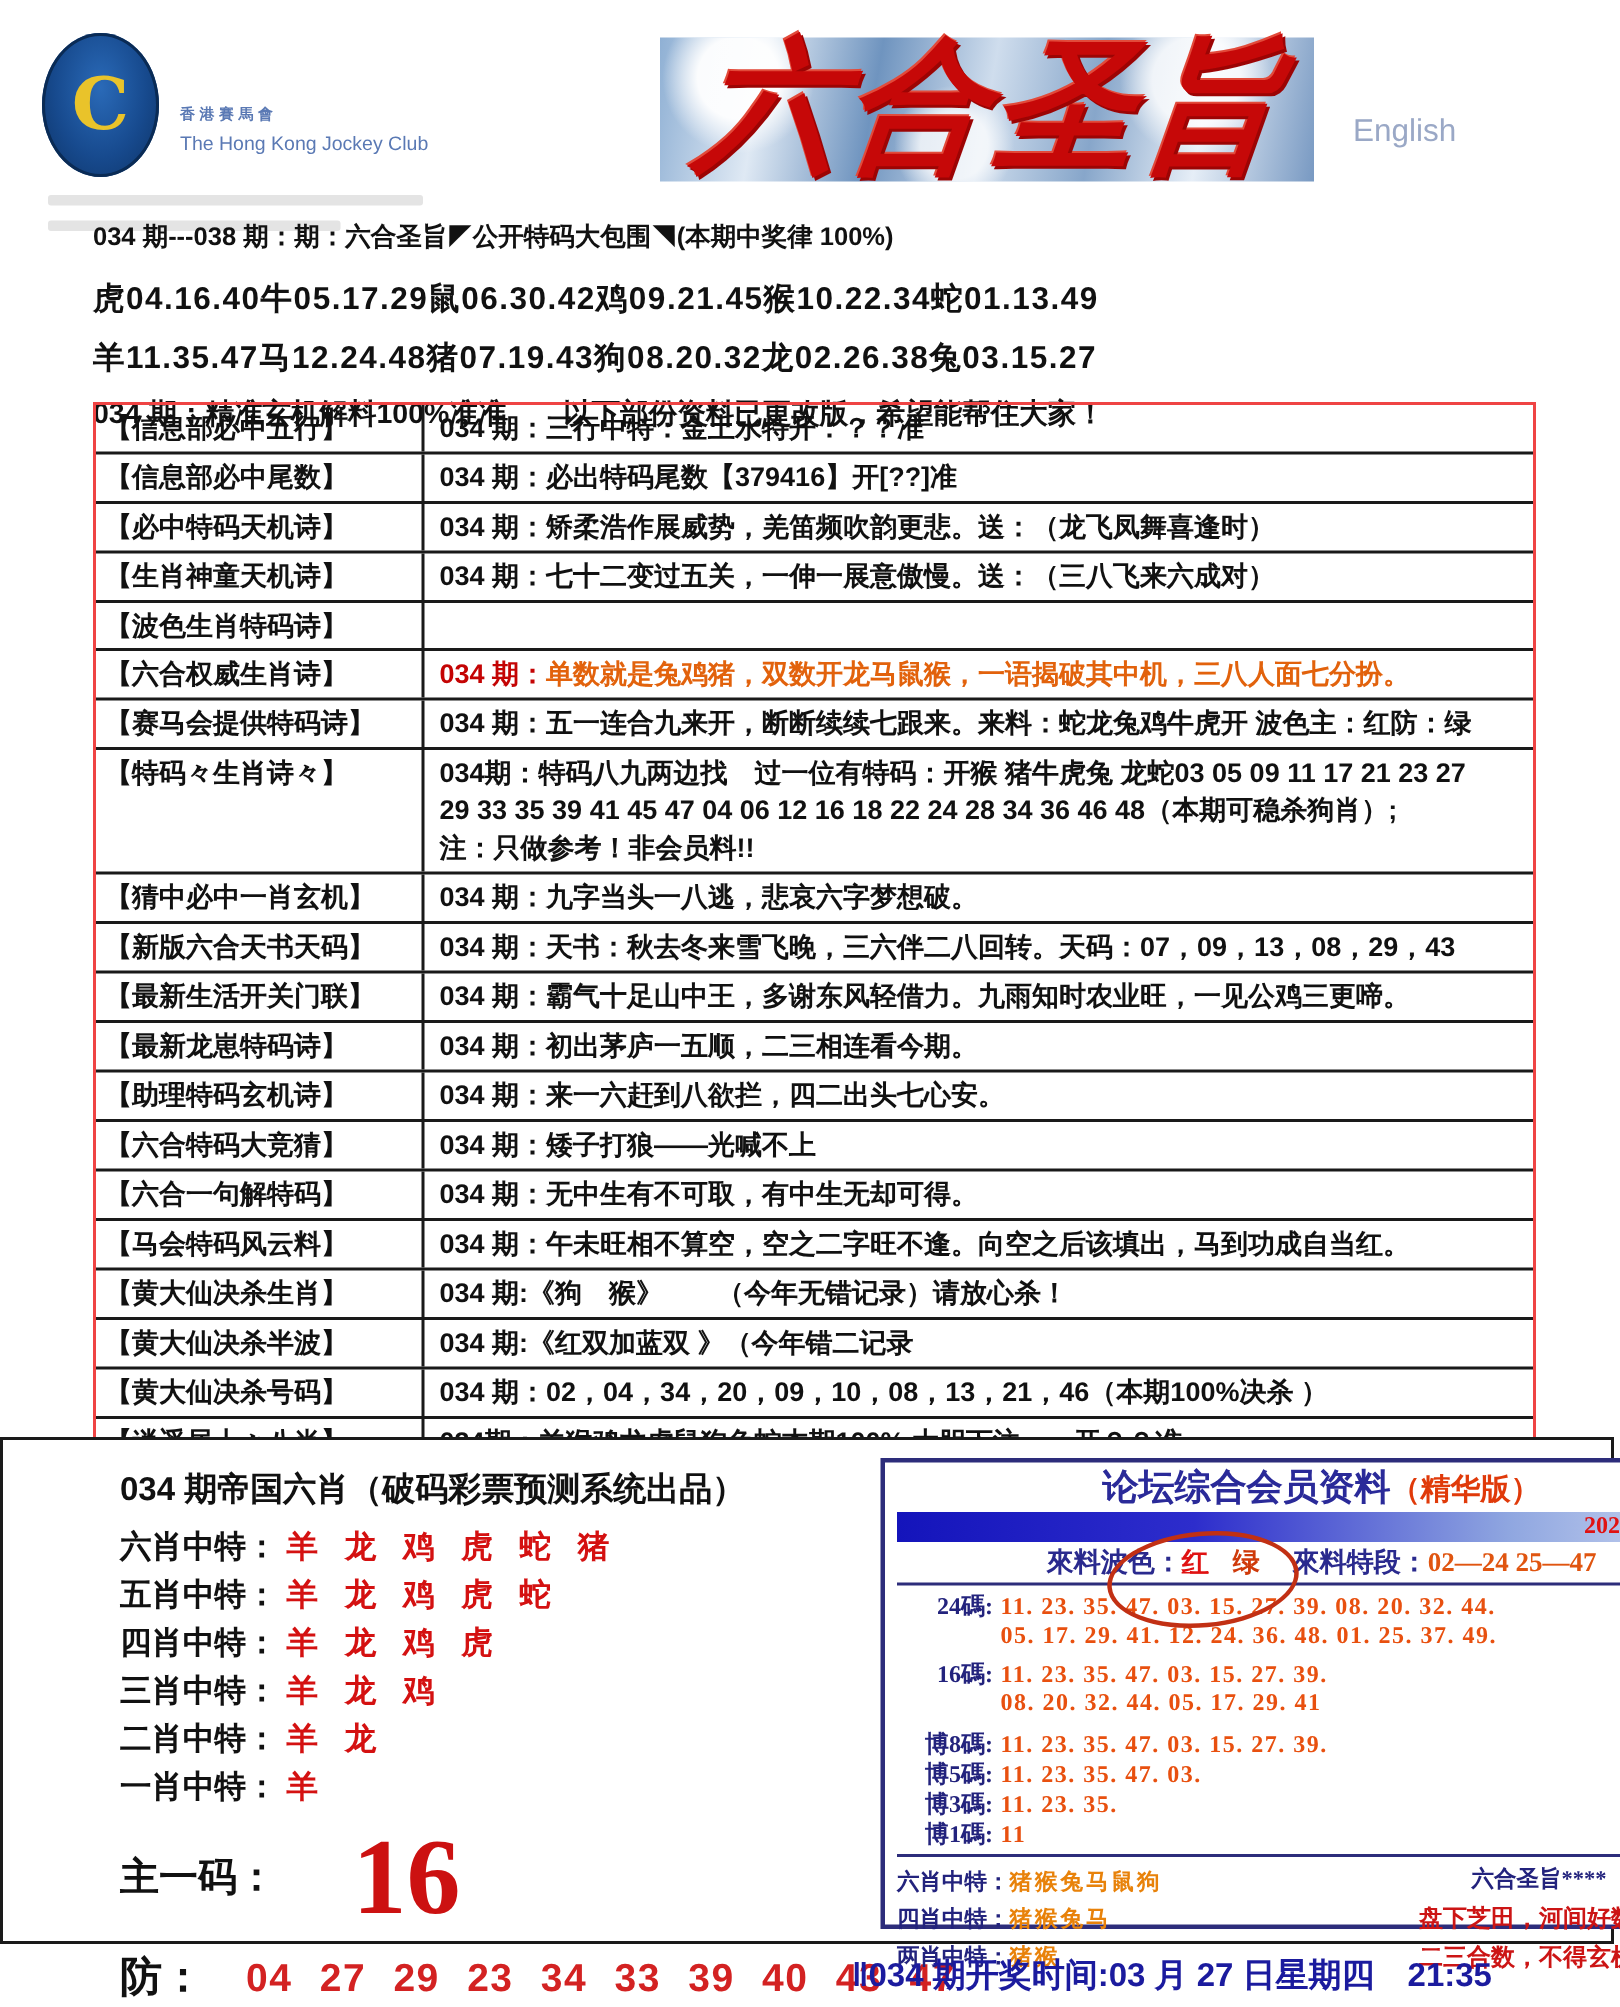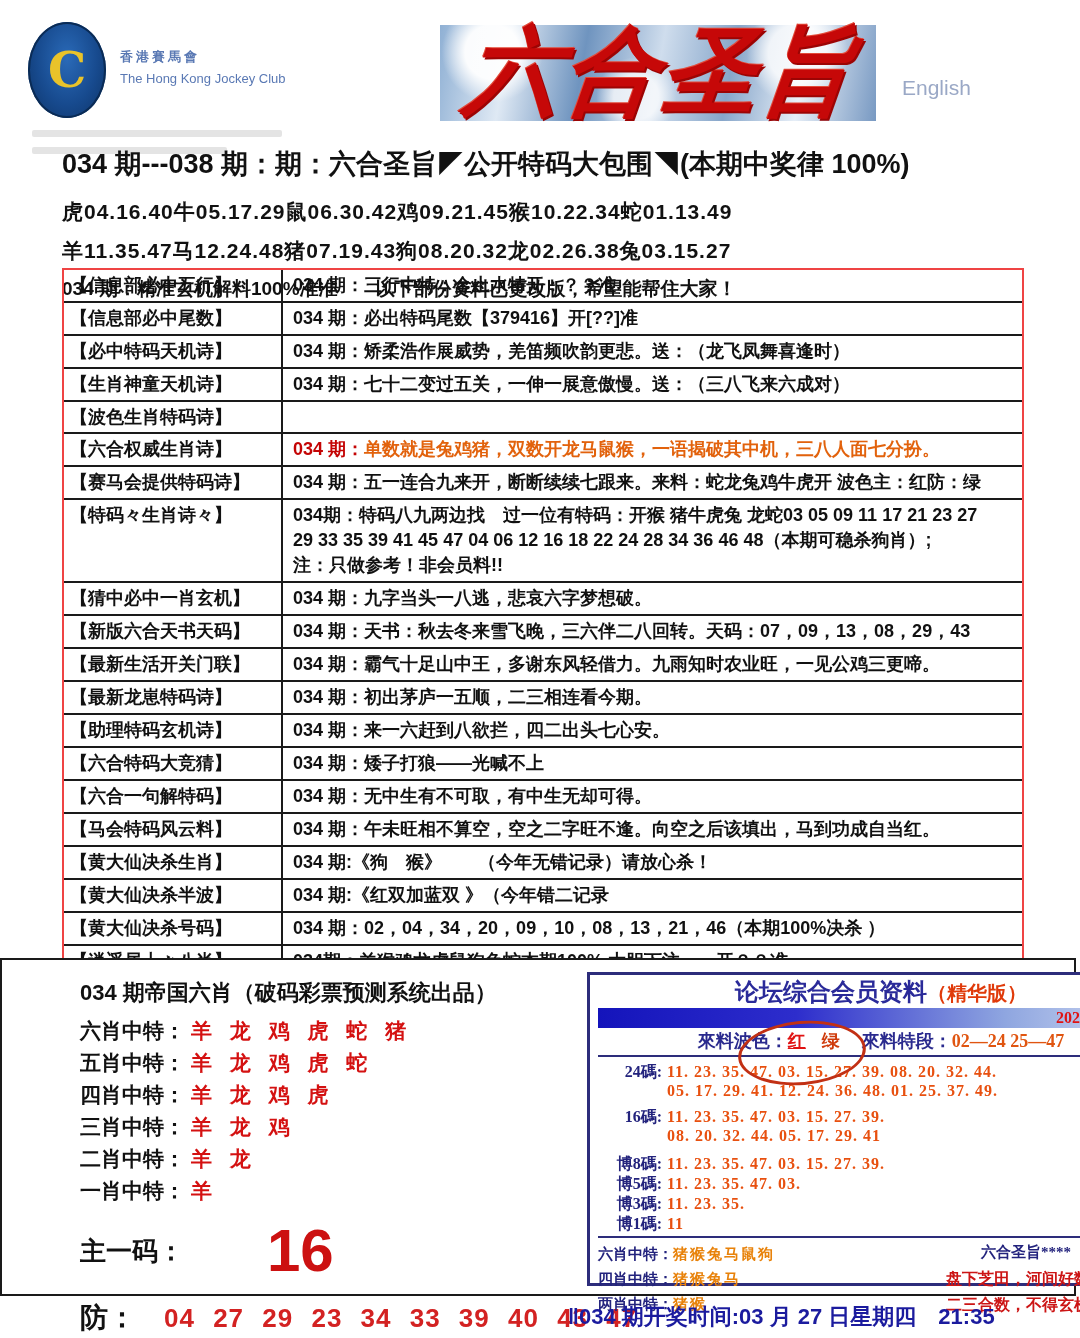--- a/index.html
+++ b/index.html
@@ -7,41 +7,41 @@
         font-family:"Liberation Sans",sans-serif;color:#111;}
 
   
   .logo{position:absolute;left:28px;top:22px;display:flex;gap:14px;}
   .logo-oval{width:78px;height:96px;border-radius:50%;position:relative;
              background:radial-gradient(ellipse at 50% 38%,#2a6ab8 0%,#174a8e 55%,#0d3264 100%);
              box-shadow:inset 0 0 0 2px #0a2b55;}
   .logo-c{position:absolute;inset:0;display:flex;align-items:center;justify-content:center;
           color:#e9c32a;font:bold 48px "DejaVu Serif",serif;}
   .logo-text{padding-top:26px;}
-  .logo-cn{color:#5a79b4;font-size:13px;font-weight:bold;letter-spacing:3px;}
+  .logo-cn{color:#5a79b4;font-size:10px;font-weight:bold;letter-spacing:3px;margin-top:21px;}
   .logo-en{color:#5a79b4;font-size:13px;margin-top:5px;}
   .logo-faint{position:absolute;left:32px;top:130px;width:250px;}
   .faint-bar{height:7px;background:#e4e4e4;margin-bottom:10px;border-radius:2px;}
   .faint-bar.w2{width:78%;}
 
   .banner{position:absolute;left:440px;top:25px;width:436px;height:96px;
           background:
             radial-gradient(circle at 12% 28%,rgba(255,255,255,.95) 0 7%,transparent 13%),
             radial-gradient(circle at 45% 75%,rgba(255,255,255,.75) 0 9%,transparent 16%),
             radial-gradient(circle at 82% 30%,rgba(255,255,255,.8) 0 8%,transparent 14%),
             linear-gradient(100deg,#8fb0d4 0%,#dfe9f4 16%,#6f94bf 33%,#cfdded 50%,#87a6ca 66%,#e6eef7 82%,#7899c2 100%);}
   .banner-title{position:absolute;left:-8px;top:-18px;width:460px;text-align:center;
           font-family:"DejaVu Serif",serif;font-weight:bold;font-style:italic;
           font-size:95px;line-height:128px;color:#c60808;letter-spacing:3px;
           transform:skewX(-6deg);text-shadow:2px 2px 0 #9c0404,-1px -1px 0 #e24a3a;}
   .english{position:absolute;left:902px;top:76px;color:#9aa8c6;font-size:21px;}
 
   
   .intro{position:absolute;left:62px;top:146px;width:960px;}
-  .intro-l1{font-size:27px;font-weight:bold;margin-bottom:16px;}
+  .intro-l1{font-size:17px;font-weight:bold;margin-bottom:16px;}
   .intro-lz{font-size:21px;font-weight:bold;margin-bottom:11px;letter-spacing:1px;}
   .intro-l4{font-size:19px;font-weight:bold;}
 
   
   .mtable{position:absolute;left:62px;top:268px;width:958px;border:2px solid #ef4444;}
   .trow{display:flex;}
   .trow + .trow{border-top:2px solid #1a1a1a;}
   .tlabel{flex:0 0 205px;width:205px;border-right:2px solid #1a1a1a;padding:3px 6px;
           font-size:18px;font-weight:bold;white-space:nowrap;overflow:hidden;}
   .tcontent{flex:1;padding:3px 10px;font-size:18px;font-weight:bold;
@@ -51,22 +51,22 @@
 
   
   .bottom{position:absolute;left:0;top:958px;width:1076px;height:338px;
           border:2px solid #1a1a1a;background:#fff;box-sizing:border-box;}
   .empire{position:absolute;left:78px;top:18px;}
   .empire-title{font-size:22px;font-weight:bold;margin-bottom:9px;}
   .erow{font-size:21px;font-weight:bold;margin-bottom:4px;}
   .evalue{color:#d41111;margin-left:6px;letter-spacing:6px;}
   .main-row{margin-top:16px;display:flex;align-items:center;gap:27px;}
   .main-label{font-size:26px;font-weight:bold;}
-  .main-value{font-family:Liberation Sans, sans-serif;font-size:60px;font-weight:bold;
-              color:#cc1111;margin-left:56px;line-height:60px;}
+  .main-value{font-family:Liberation Serif, serif;font-size:72px;font-weight:bold;
+              color:#cc1111;margin-left:24px;line-height:60px;}
   .guard-row{margin-top:18px;font-weight:bold;display:flex;align-items:center;}
   .guard-label{font-size:28px;}
   .guard-nums{font-size:26px;color:#d32222;margin-left:28px;letter-spacing:1px;word-spacing:10px;}
 
   
   .member{position:absolute;left:585px;top:12px;width:588px;height:314px;
           border:3px solid #2d2d7b;background:#fff;padding:3px 8px;box-sizing:border-box;font-family:Liberation Serif, serif;}
   .member-title{text-align:center;font-size:24px;font-weight:bold;color:#2a2a99;line-height:28px;}
   .member-suffix{color:#e03a0a;font-size:20px;}
   .member-bar{height:20px;margin-top:1px;position:relative;

